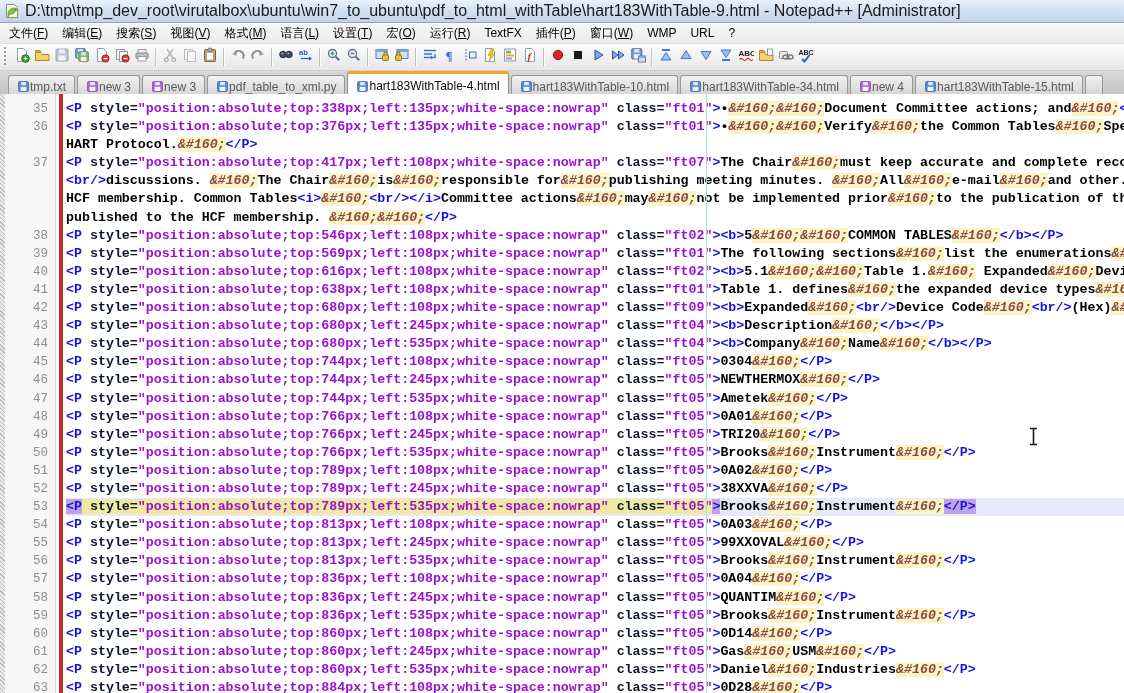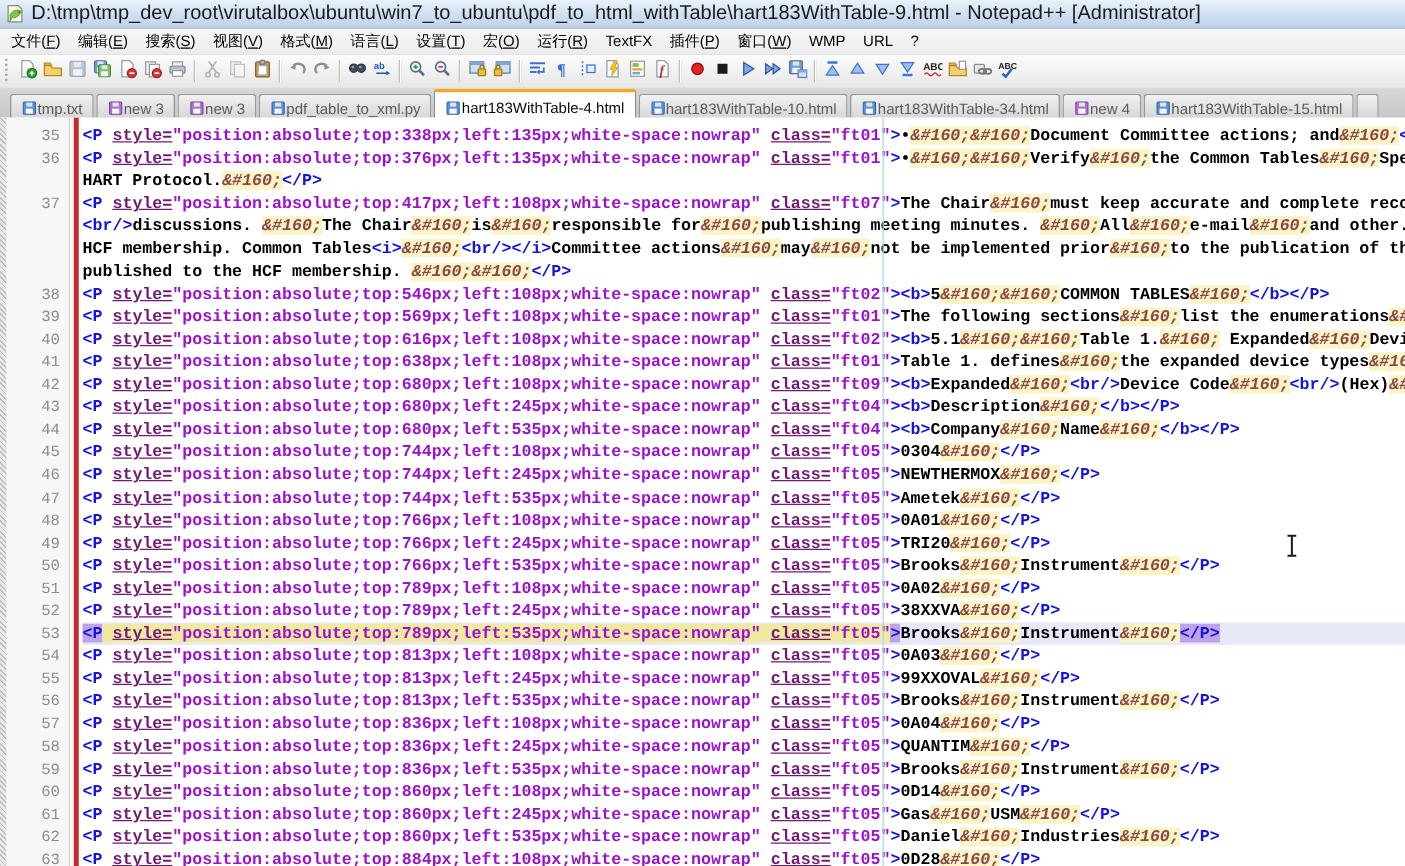--- a/index.html
+++ b/index.html
@@ -50,21 +50,21 @@
   #rows{position:absolute;top:6px;left:0;right:0;z-index:2;}
   .row{display:flex;height:18.1px;white-space:pre;}
   .ln{flex:0 0 66px;width:66px;box-sizing:border-box;padding-right:18px;text-align:right;
       font-weight:normal;font-size:12.5px;color:#8C8C8C;}
   .code{flex:1 0 auto;}
   .code.curline{background:#E7E8F8;}
   #vedge{position:absolute;top:0;bottom:0;left:706px;width:1px;background:#A5DCE6;z-index:4;}
 
   
   .tag{color:#1414DC;}
-  .attr{color:#701a75;text-decoration:underline;}
+  .attr{color:#0f172a;}
   .str{color:#9A12CE;}
   .txt{color:#000;}
   .ent{color:#8C4646;font-style:italic;background:#FBF4C5;}
   .bgv{background:#BFA3E8;}
   .bgy{background:#F0E9A2;}
 
   #ibeam{position:absolute;left:1028px;top:427px;z-index:9;}
 </style>
 </head>
 <body>

